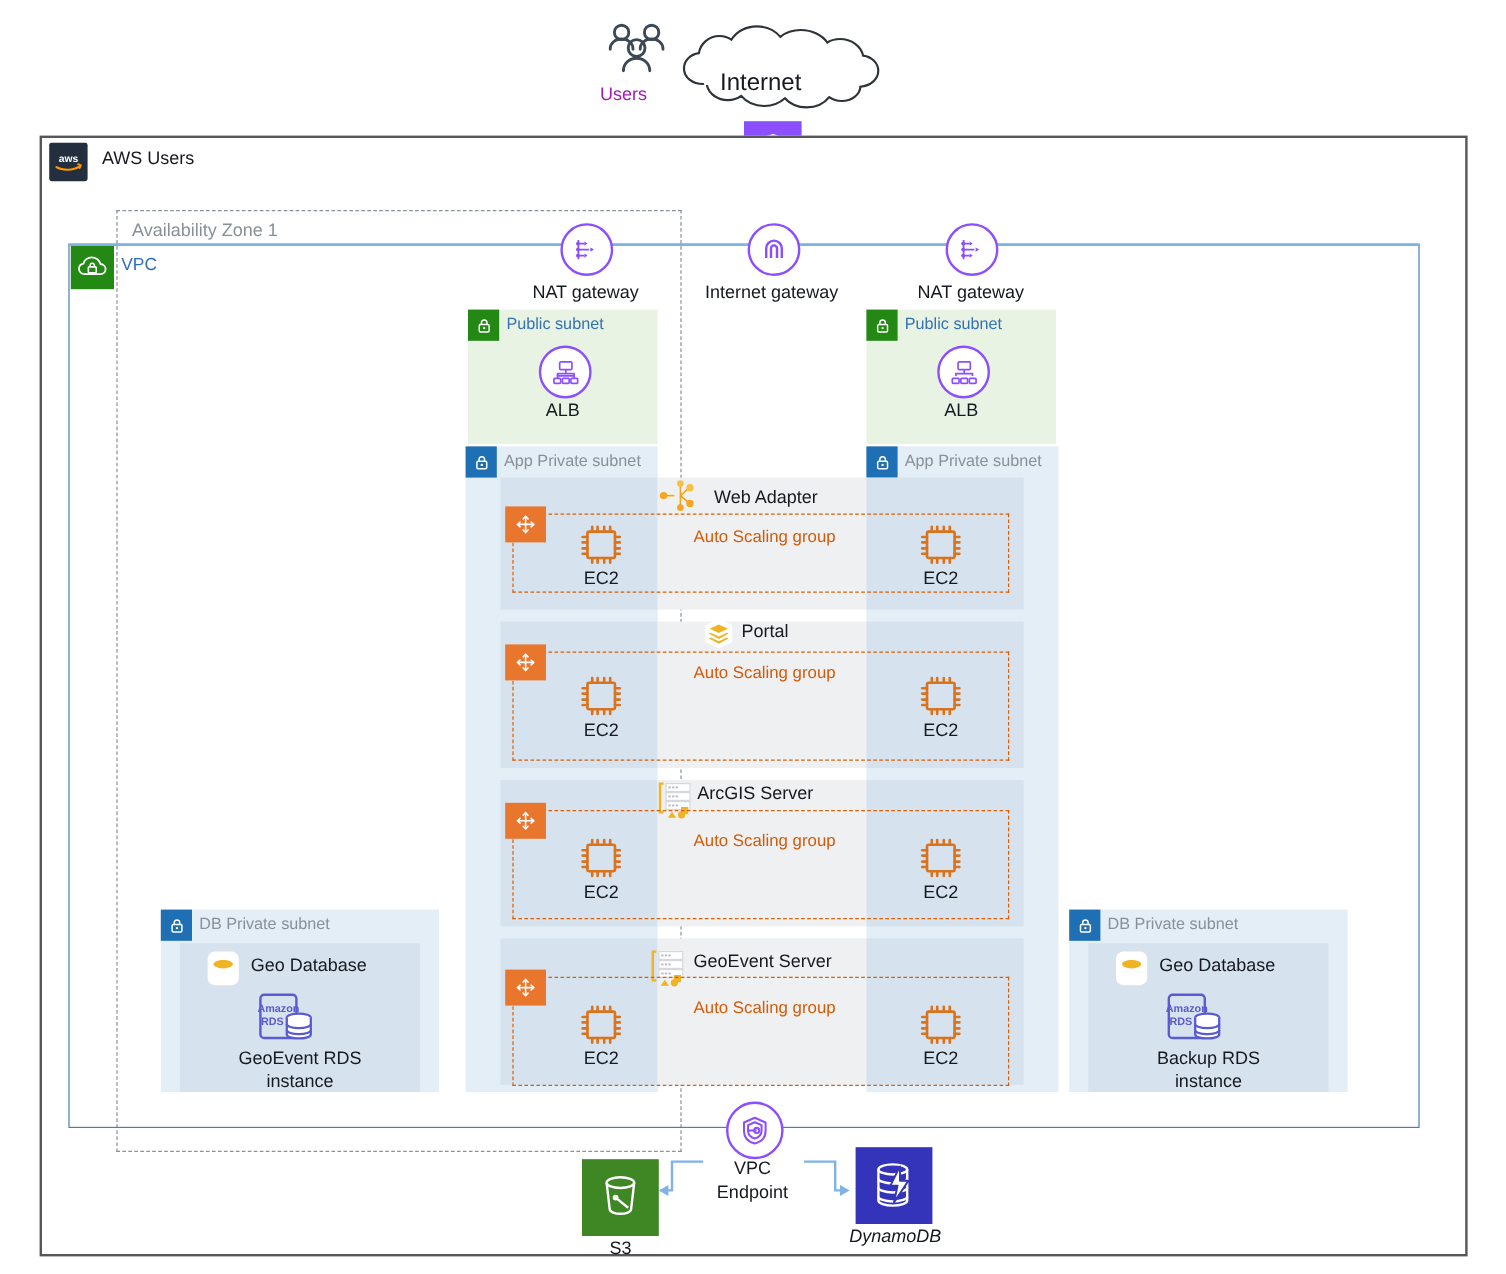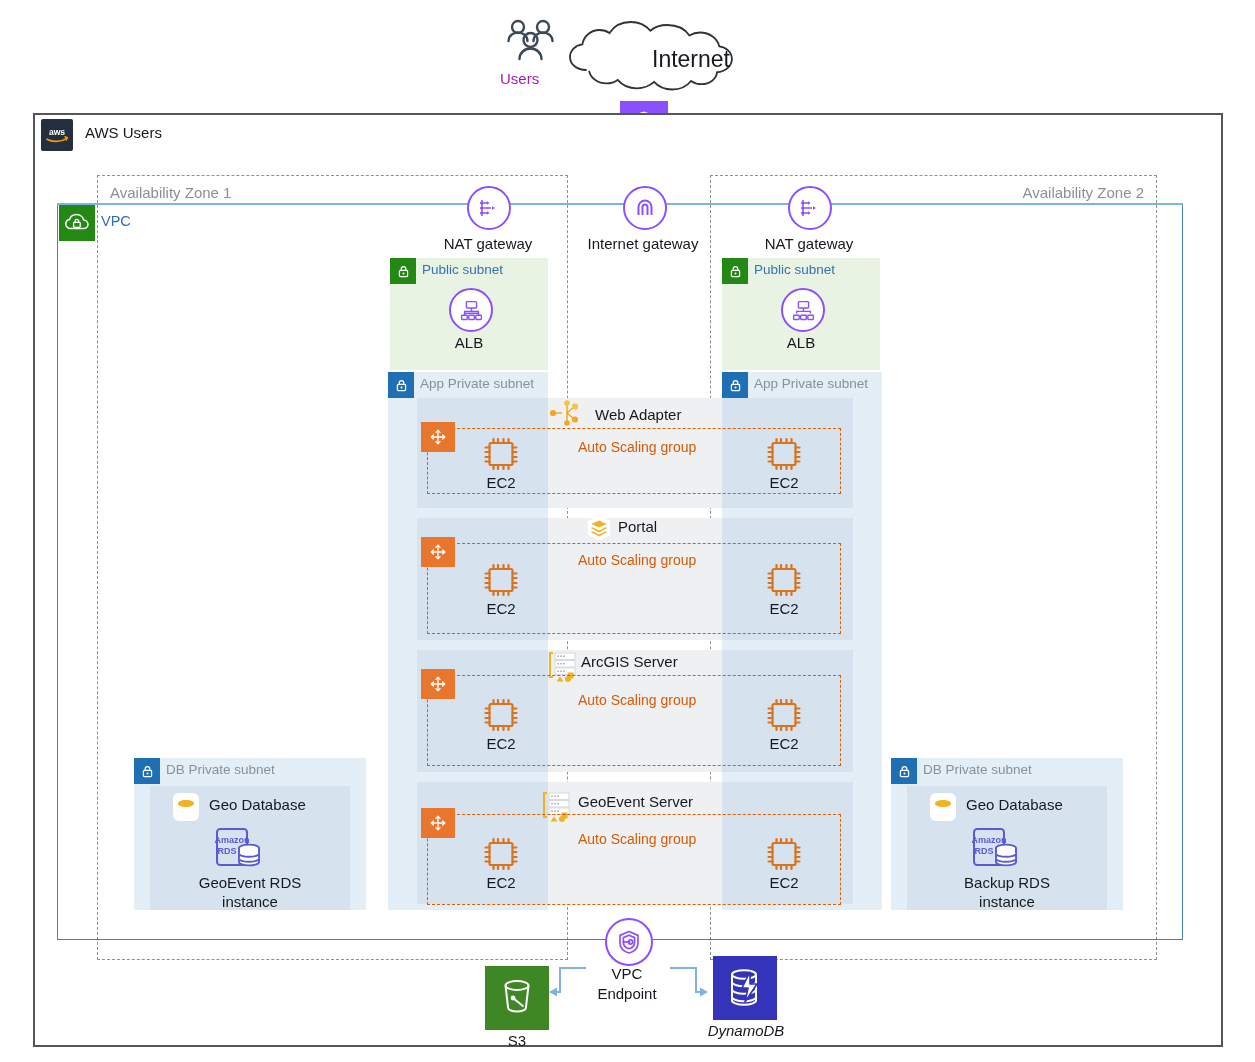--- a/index.html
+++ b/index.html
@@ -63,21 +63,21 @@
     </svg>
   </div>
   <div class="abs lbl" style="left:500px;top:70px;width:60px;">Users</div>
 
   <div class="abs" style="left:556px;top:18px;width:198px;height:78px;">
     <svg width="198" height="78" viewBox="0 0 198 78">
       <path d="M30 52c-9 0-16-5.5-16-13 0-6.6 5.3-11.7 12.4-12.7C27.5 18.6 34.6 12 43.6 12c3.8 0 7.2 1.1 9.9 3.1C57.7 8.4 65.6 4 74.7 4c8 0 15.1 3.4 19.6 8.7C98.6 9.1 104.6 7 111.3 7c9.5 0 17.8 4.2 22.1 10.4 3-1.8 6.6-2.9 10.6-2.9 9.6 0 17.6 6 19.3 13.9 7.2 1 12.6 6.2 12.6 12.6 0 7-6.5 12.7-15 13.3" fill="#ffffff" stroke="#2d3336" stroke-width="1.8" stroke-linecap="round"></path>
         <path d="M161 54.3c-.4 6.6-7.2 11.9-15.6 11.9-4 0-7.6-1.2-10.4-3.2-4 5.1-10.9 8.5-18.8 8.5-7.4 0-14-3-18.1-7.6-4.3 3.9-10.4 6.4-17.2 6.4-8 0-15-3.3-19.2-8.4-3 2.2-6.9 3.5-11.2 3.5-8.5 0-15.6-5.1-17.3-11.9" fill="#ffffff" stroke="#2d3336" stroke-width="1.8" stroke-linecap="round"></path>
       </svg>
   </div>
-  <div class="abs" style="left:600px;top:46px;width:130px;text-align:right;font-size:23px;color:#16191f;">Internet</div>
+  <div class="abs" style="left:600px;top:58px;width:130px;text-align:left;font-size:20px;color:#16191f;">Internet</div>
 
   <div class="abs ctr" style="left:620px;top:101px;width:48px;height:48px;background:#8c4fff;">
     <svg width="32" height="32" viewBox="0 0 32 32">
       <path d="M16 3.5 L28 7.2 V16c0 6.6-5 10.8-12 12.6C9 26.8 4 22.6 4 16V7.2Z" fill="none" stroke="#ffffff" stroke-width="1.7"></path>
       <path d="M16 6.6 L25 9.4V16c0 5-3.8 8.5-9 10-5.2-1.5-9-5-9-10V9.4Z" fill="none" stroke="#ffffff" stroke-width="1.2"></path>
       <text x="16" y="20.5" font-family="Liberation Sans, sans-serif" font-size="10.5" font-weight="bold" fill="#ffffff" text-anchor="middle">53</text>
     </svg>
   </div>
   <div class="vline" style="left:643px;top:149px;height:57px;"></div>
   <div class="abs" style="left:637px;top:198px;width:0;height:0;border-left:6px solid transparent;border-right:6px solid transparent;border-top:9px solid #7fb2e5;"></div>
@@ -87,23 +87,20 @@
     <svg width="26" height="18" viewBox="0 0 26 18">
       <text x="13" y="9" font-family="Liberation Sans, sans-serif" font-size="8.6" font-weight="bold" fill="#ffffff" text-anchor="middle">aws</text>
       <path d="M3 13.2c5 3 14 3 19.4-.6" stroke="#ff9900" stroke-width="1.7" fill="none" stroke-linecap="round"></path>
       <path d="M21 10.8l2.4.9-1.1 2.3" stroke="#ff9900" stroke-width="1.5" fill="none" stroke-linecap="round" stroke-linejoin="round"></path>
     </svg>
   </div>
   <div class="abs" id="aws-cloud-label">AWS Users</div>
 
   <div class="abs az" id="az1">
     <span class="az-label" style="left:12px;">Availability Zone 1</span>
-  </div>
-  <div class="abs az" id="az2">
-    <span class="az-label" style="right:12px;">Availability Zone 2</span>
   </div>
 
   <div class="abs" id="vpc"></div>
   <div class="abs ctr" id="vpc-icon">
     <svg width="26" height="22" viewBox="0 0 26 22">
       <path d="M6.5 16.5c-2.6 0-4.7-2-4.7-4.5 0-2.2 1.6-4 3.8-4.4C6.2 4.7 9 2.4 12.4 2.4c3.6 0 6.6 2.4 7.3 5.6 2.4.2 4.3 2.1 4.3 4.4 0 2.4-2.1 4.1-4.8 4.1Z" fill="none" stroke="#ffffff" stroke-width="1.5" stroke-linejoin="round"></path>
       <rect x="9.6" y="10.4" width="6.6" height="5" rx="0.8" fill="none" stroke="#ffffff" stroke-width="1.3"></rect>
       <path d="M11.1 10.4V9.2a1.8 1.8 0 0 1 3.6 0v1.2" fill="none" stroke="#ffffff" stroke-width="1.3"></path>
     </svg>
   </div>

